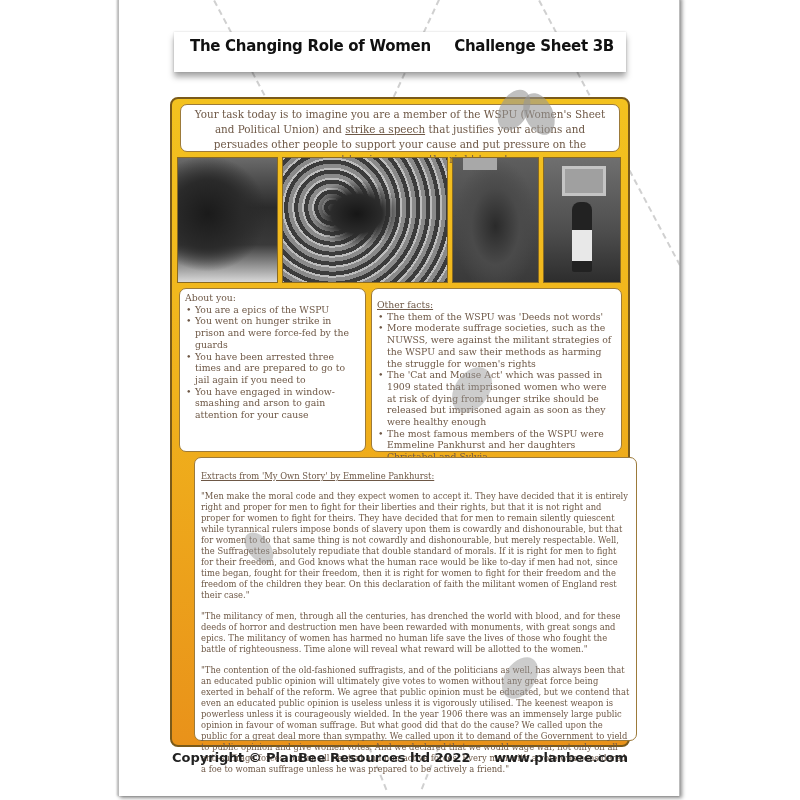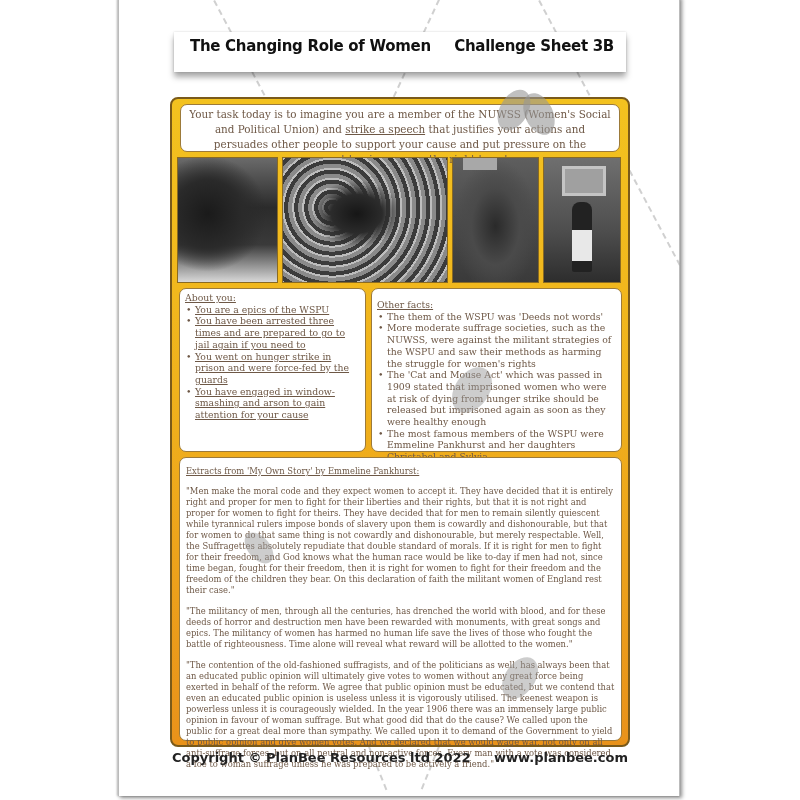--- a/index.html
+++ b/index.html
@@ -48,28 +48,28 @@
     background: radial-gradient(ellipse at 45% 45%, #161616 0%, #2b2b2b 20%, transparent 35%),
                 repeating-radial-gradient(circle at 30% 40%, #8a8a8a 0 4px, #3b3b3b 4px 8px, #bdbdbd 8px 10px); }
   .p3 { left:452px; width:87px;
     background: radial-gradient(ellipse at 50% 55%, #2a2a2a 0%, #4a4a4a 40%, transparent 70%),
                 linear-gradient(180deg, #5e5e5e 0%, #474747 60%, #3a3a3a 100%); }
   .p4 { left:543px; width:78px;
     background: linear-gradient(180deg, #6f6f6f 0%, #4d4d4d 60%, #2d2d2d 100%); }
   .p4 .win { position:absolute; left:18px; top:8px; width:38px; height:24px; background:#a0a0a0; border:3px solid #c4c4c4; }
   .p4 .fig { position:absolute; left:28px; top:44px; width:20px; height:70px; background:linear-gradient(180deg,#222 0 40%, #e8e8e8 40% 85%, #222 85%); border-radius:8px 8px 2px 2px; }
   .p3 .win { position:absolute; left:10px; top:0px; width:34px; height:12px; background:#a8a8a8; }
-  .about { left:179px; top:288px; width:187px; height:164px; font-size:9.3px; line-height:11.7px; padding:3px 5px;text-decoration:underline; }
+  .about { left:179px; top:288px; width:187px; height:164px; font-size:9.3px; line-height:11.7px; padding:3px 5px; }
   .facts { left:371px; top:288px; width:251px; height:164px; font-size:9.3px; line-height:11.7px; padding:10px 5px; }
   .box h4 { margin:0; font-weight:normal; font-size:9.3px; }
   .facts h4 { text-decoration:underline; }
   .box ul { margin:0; padding:0 0 0 10px; list-style:none; }
   .box li { position:relative; }
   .box li::before { content:"•"; position:absolute; left:-9px; }
-  .extracts { left:179px; top:457px; width:443px; height:284px; font-size:8.4px; line-height:11px; padding:8px 6px; }
+  .extracts { left:194px; top:457px; width:443px; height:284px; font-size:8.4px; line-height:11px; padding:13px 6px; }
   .extracts h4 { text-decoration:underline; font-size:8.4px; margin-bottom:9px; }
   .extracts p { margin:0 0 10px 0; }
   .footer {
     position:absolute; top:750px; left:172px; width:456px; display:flex; justify-content:space-between;
     font-family:"DejaVu Sans", sans-serif; font-weight:bold; font-size:13px; color:#222;
   }
   .dash { position:absolute; border-top:2px dashed rgba(170,170,170,0.55); transform-origin:0 0; pointer-events:none; }
   .bee { position:absolute; width:28px; height:44px; background:rgba(150,150,150,0.6); border-radius:50%; pointer-events:none; }
 </style>
 </head>
@@ -84,39 +84,39 @@
 <div class="dash" style="left:580px;top:400px;width:420px;transform:rotate(112deg);"></div>
 
 <div class="title-banner">
   <span>The Changing Role of Women</span>
   <span>Challenge Sheet 3B</span>
 </div>
 
 <div class="frame"></div>
 
 <div class="box task">
-  <span>Your task today is to imagine you are a member of the NUWSS (Women's Social and Political Union) and </span><u>strike a speech</u><span> that justifies your actions and persuades other people to support your cause and put pressure on the government to give women the right to vote.</span>
+  <span>Your task today is to imagine you are a member of the WSPU (Women's Sheet and Political Union) and </span><u>strike a speech</u><span> that justifies your actions and persuades other people to support your cause and put pressure on the government to give women the right to vote.</span>
 </div>
 
 <div class="photo p1"></div>
 <div class="photo p2"></div>
 <div class="photo p3">
     <div class="win"></div>
   </div>
 <div class="photo p4">
     <div class="win"></div>
     <div class="fig"></div>
   </div>
 
 <div class="box about">
   <h4>About you:</h4>
   <ul>
     <li>You are a epics of the WSPU</li>
+    <li>You went on hunger strike in prison and were force-fed by the guards</li>
     <li>You have been arrested three times and are prepared to go to jail again if you need to</li>
-    <li>You went on hunger strike in prison and were force-fed by the guards</li>
     <li>You have engaged in window-smashing and arson to gain attention for your cause</li>
   </ul>
 </div>
 
 <div class="box facts">
   <h4>Other facts:</h4>
   <ul>
     <li>The them of the WSPU was 'Deeds not words'</li>
     <li>More moderate suffrage societies, such as the NUWSS, were against the militant strategies of the WSPU and saw their methods as harming the struggle for women's rights</li>
     <li>The 'Cat and Mouse Act' which was passed in 1909 stated that imprisoned women who were at risk of dying from hunger strike should be released but imprisoned again as soon as they were healthy enough</li>

